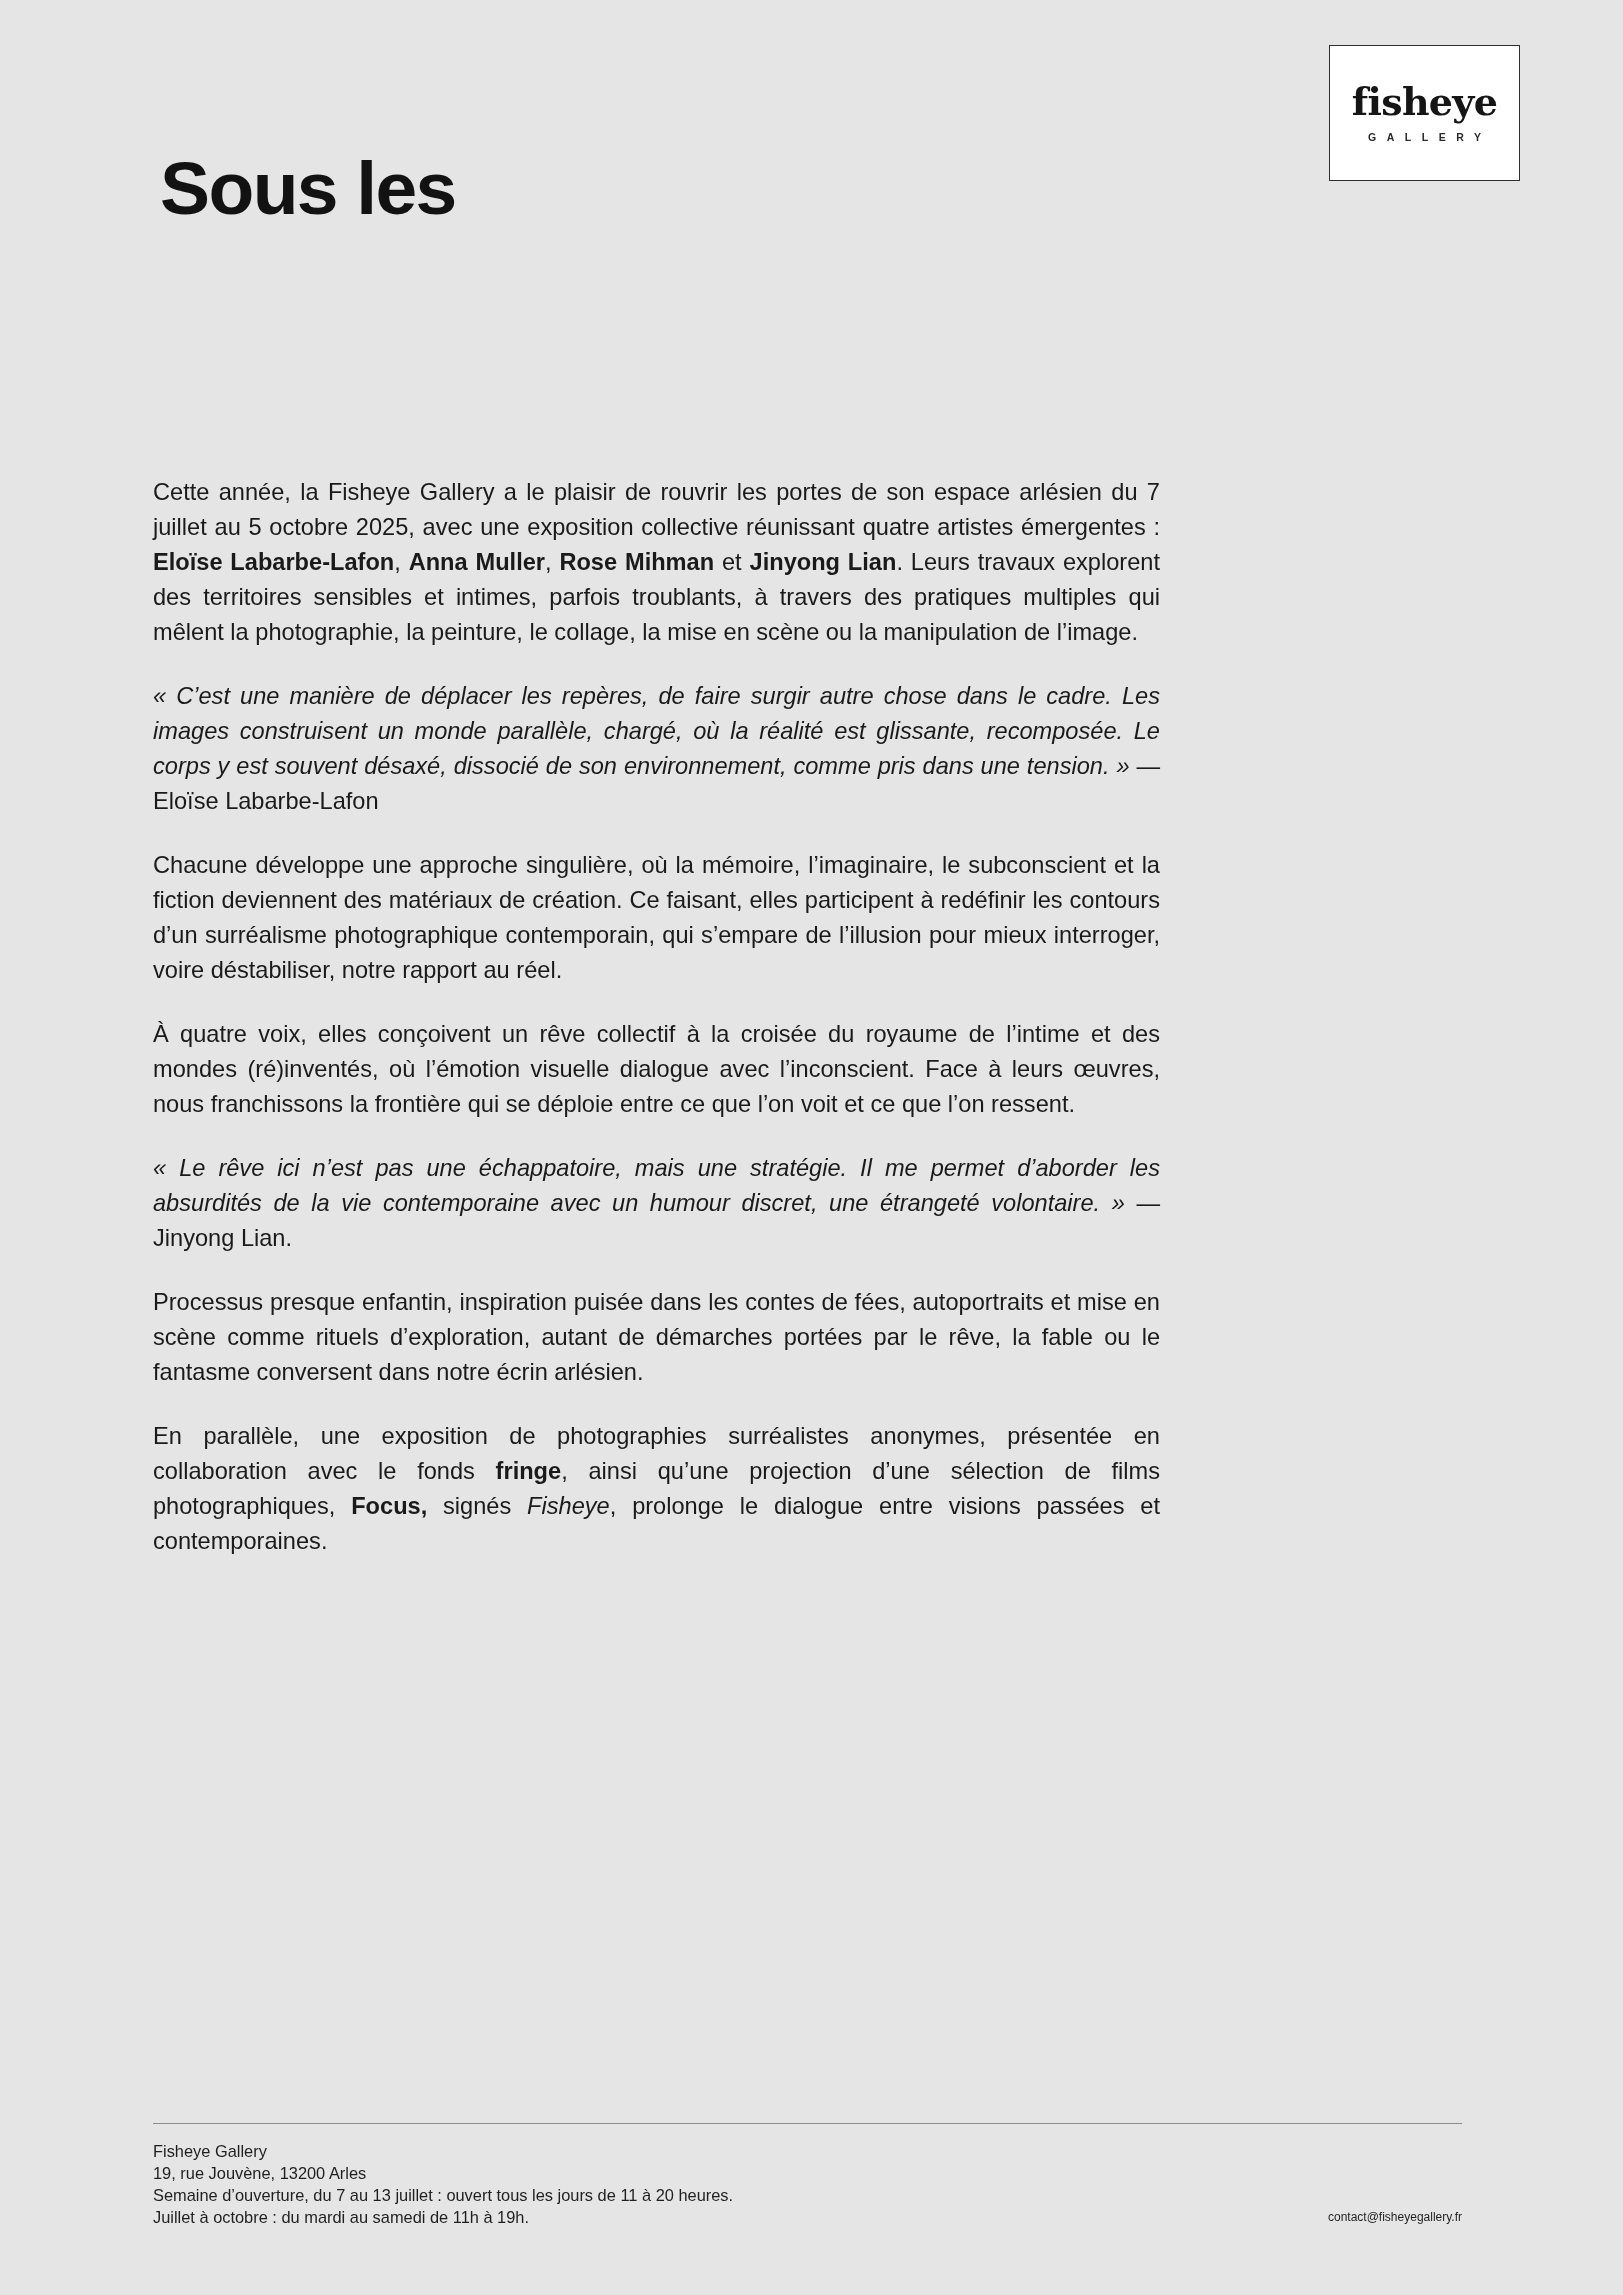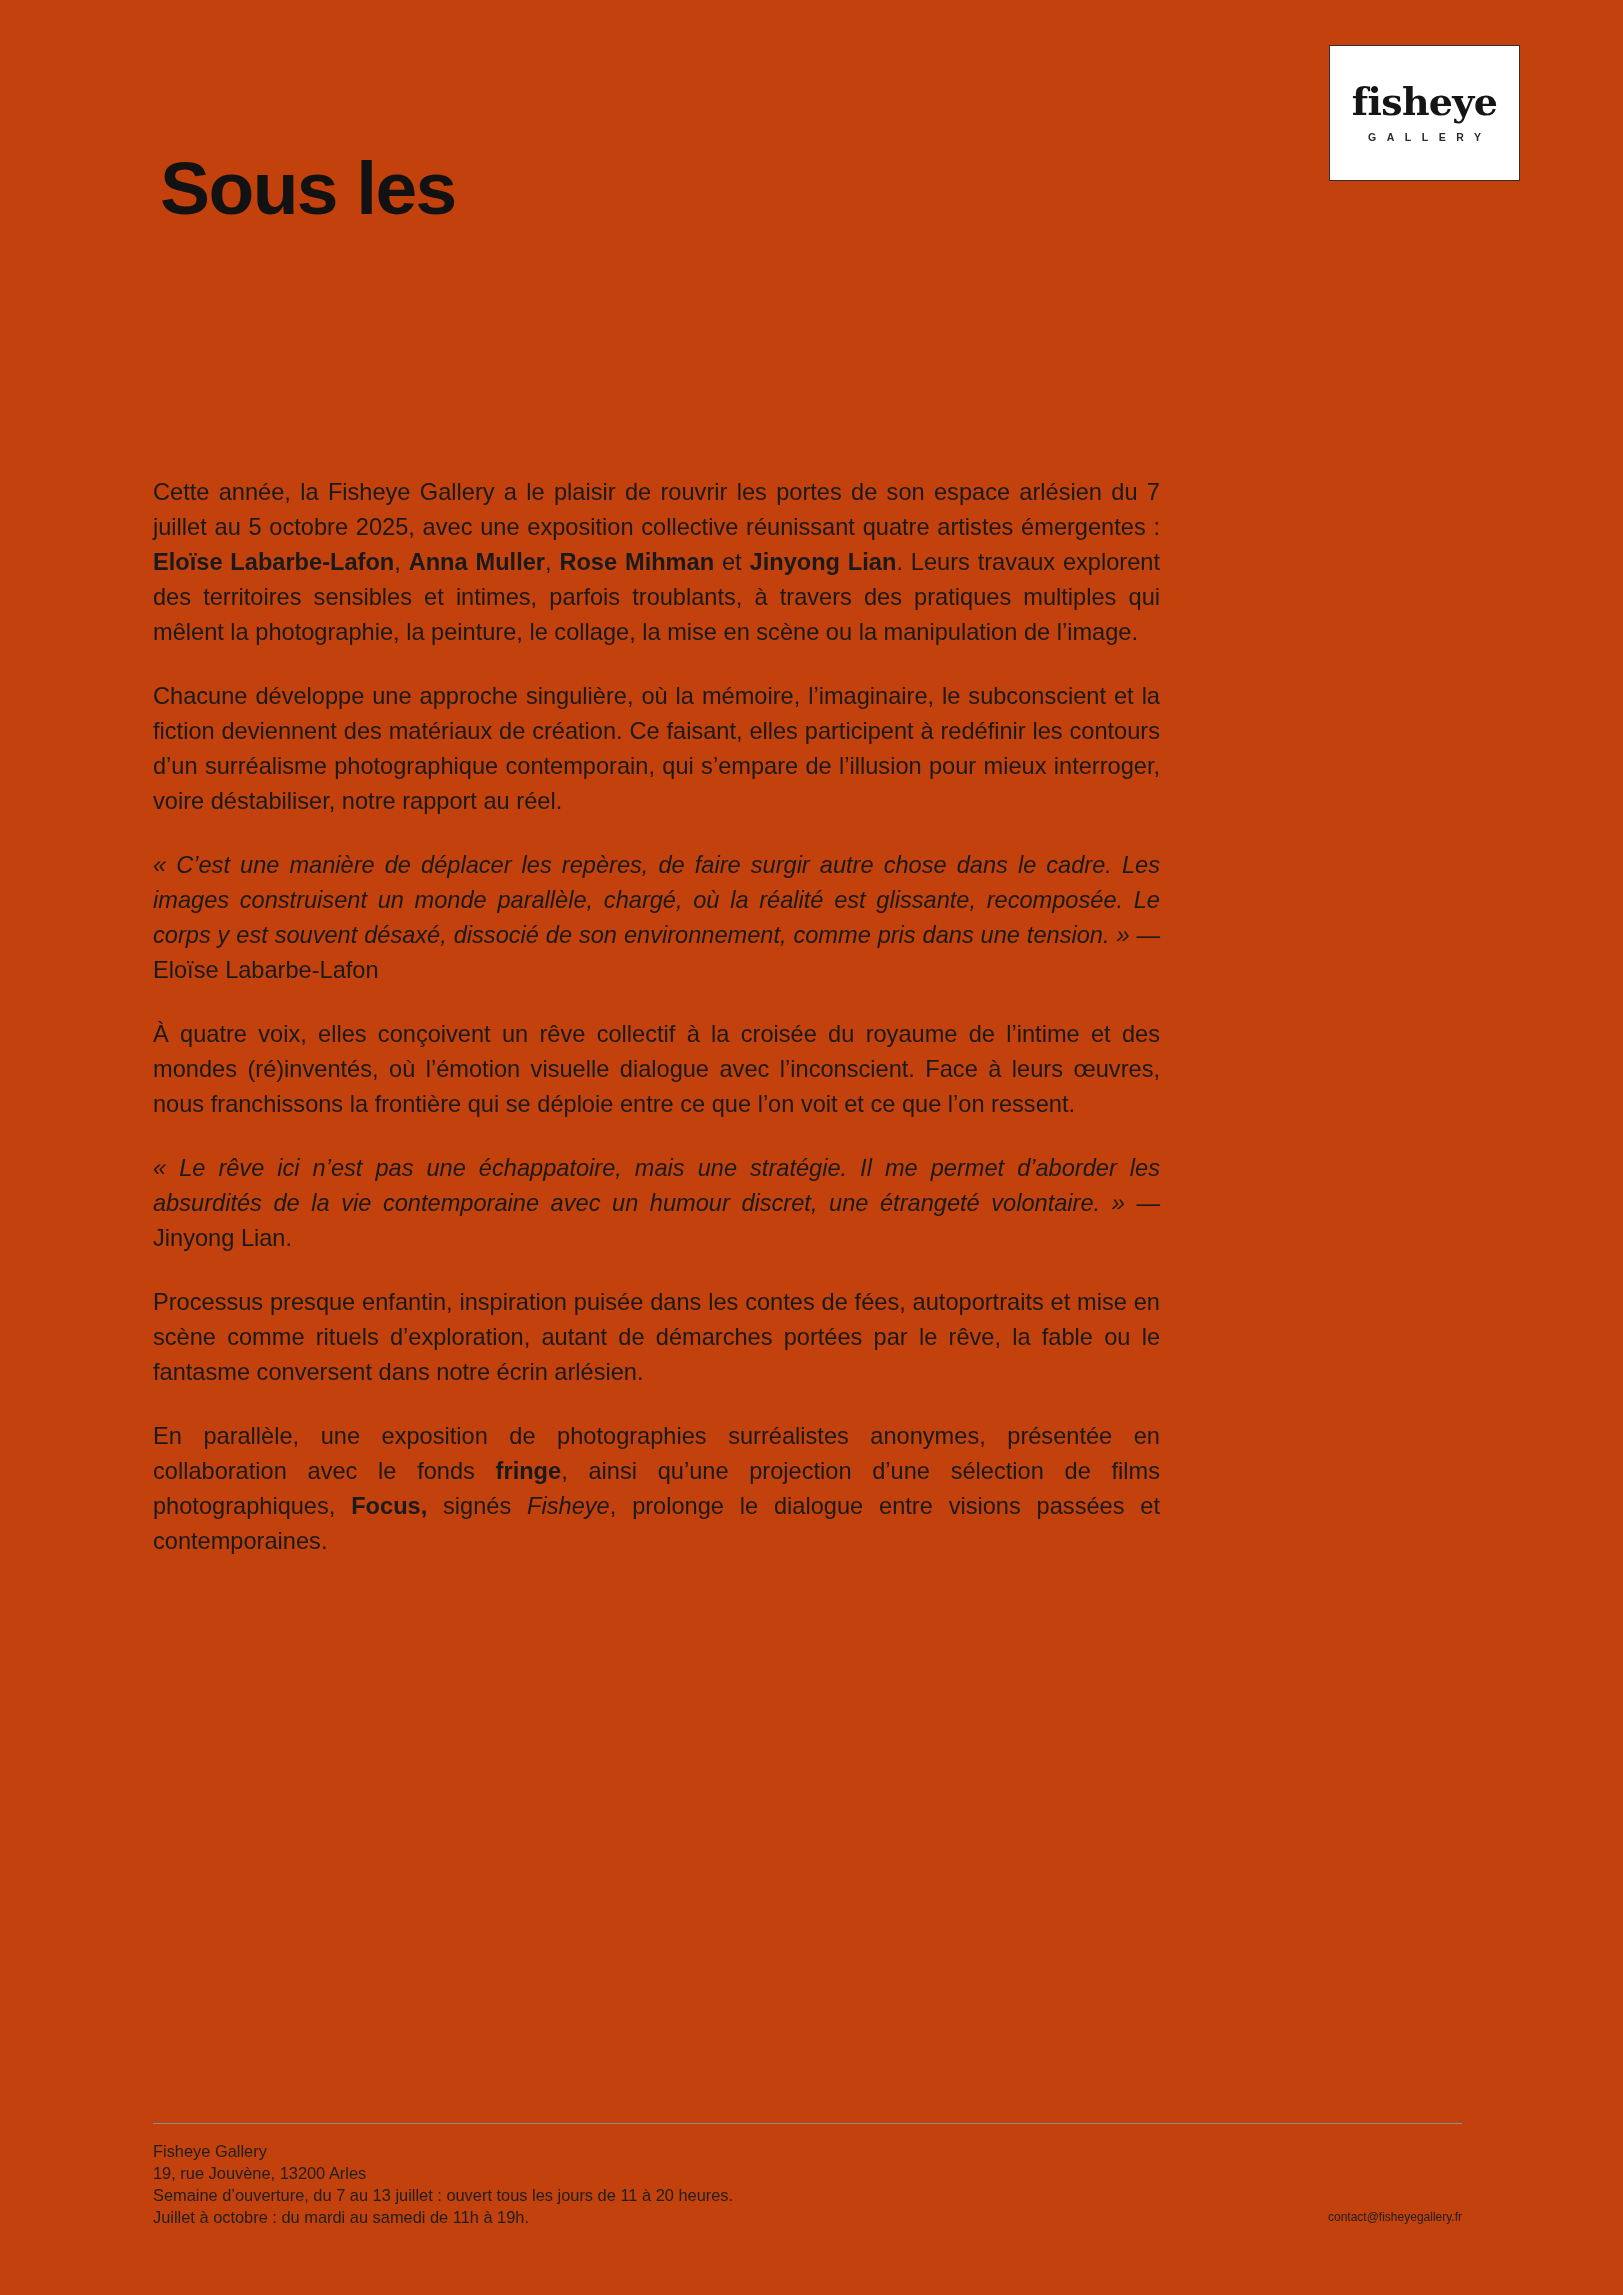--- a/index.html
+++ b/index.html
@@ -11,21 +11,21 @@
     width: 1623px;
     height: 2295px;
     position: relative;
     font-family: "Liberation Sans", sans-serif;
     color: #1a1a1a;
     overflow: hidden;
   }
   .page {
     position: absolute;
     inset: 0;
-    background: #c2410c;
+    background: #e5e5e5;
   }
 
   
   .logo-box {
     position: absolute;
     top: 45px;
     right: 103px;
     width: 191px;
     height: 136px;
     border: 1.3px solid #2f2f2f;
@@ -123,22 +123,22 @@
     <div class="logo-brand">fisheye</div>
     <div class="logo-sub">GALLERY</div>
   </div>
 
   <h1 class="title">
     <span>Sous les</span>
   </h1>
 
   <div class="body-col">
       <p class="para"><span class="">Cette année, la Fisheye Gallery a le plaisir de rouvrir les portes de son espace arlésien du 7 juillet au 5 octobre 2025, avec une exposition collective réunissant quatre artistes émergentes : </span><span class="b ">Eloïse Labarbe-Lafon</span><span class="">, </span><span class="b ">Anna Muller</span><span class="">, </span><span class="b ">Rose Mihman</span><span class=""> et </span><span class="b ">Jinyong Lian</span><span class="">. Leurs travaux explorent des territoires sensibles et intimes, parfois troublants, à travers des pratiques multiples qui mêlent la photographie, la peinture, le collage, la mise en scène ou la manipulation de l’image.</span></p>
+      <p class="para"><span class="i">« C’est une manière de déplacer les repères, de faire surgir autre chose dans le cadre. Les images construisent un monde parallèle, chargé, où la réalité est glissante, recomposée. Le corps y est souvent désaxé, dissocié de son environnement, comme pris dans une tension. » </span><span class="">— Eloïse Labarbe-Lafon</span></p>
       <p class="para"><span class="">Chacune développe une approche singulière, où la mémoire, l’imaginaire, le subconscient et la fiction deviennent des matériaux de création. Ce faisant, elles participent à redéfinir les contours d’un surréalisme photographique contemporain, qui s’empare de l’illusion pour mieux interroger, voire déstabiliser, notre rapport au réel.</span></p>
-      <p class="para"><span class="i">« C’est une manière de déplacer les repères, de faire surgir autre chose dans le cadre. Les images construisent un monde parallèle, chargé, où la réalité est glissante, recomposée. Le corps y est souvent désaxé, dissocié de son environnement, comme pris dans une tension. » </span><span class="">— Eloïse Labarbe-Lafon</span></p>
       <p class="para"><span class="">À quatre voix, elles conçoivent un rêve collectif à la croisée du royaume de l’intime et des mondes (ré)inventés, où l’émotion visuelle dialogue avec l’inconscient. Face à leurs œuvres, nous franchissons la frontière qui se déploie entre ce que l’on voit et ce que l’on ressent.</span></p>
       <p class="para"><span class="i">« Le rêve ici n’est pas une échappatoire, mais une stratégie. Il me permet d’aborder les absurdités de la vie contemporaine avec un humour discret, une étrangeté volontaire. » </span><span class="">— Jinyong Lian.</span></p>
       <p class="para"><span class="">Processus presque enfantin, inspiration puisée dans les contes de fées, autoportraits et mise en scène comme rituels d’exploration, autant de démarches portées par le rêve, la fable ou le fantasme conversent dans notre écrin arlésien.</span></p>
       <p class="para"><span class="">En parallèle, une exposition de photographies surréalistes anonymes, présentée en collaboration avec le fonds </span><span class="b ">fringe</span><span class="">, ainsi qu’une projection d’une sélection de films photographiques, </span><span class="b ">Focus,</span><span class=""> signés </span><span class="i">Fisheye</span><span class="">, prolonge le dialogue entre visions passées et contemporaines.</span></p>
     </div>
 
   <div class="footer">
     <hr class="footer-rule">
     <div class="footer-row">
       <div class="footer-left">

